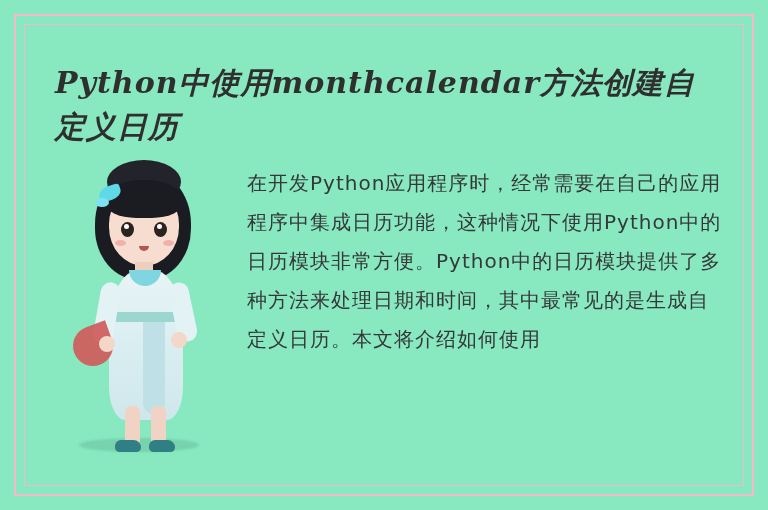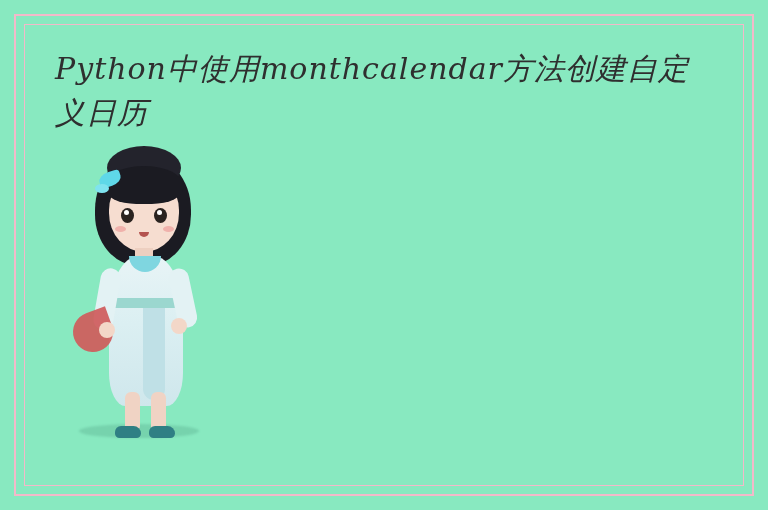--- a/index.html
+++ b/index.html
@@ -31,26 +31,26 @@
     box-sizing: border-box;
     width: 100%;
     height: 100%;
     border: 1px solid #f3b9c9;
     padding: 16px 20px 10px 20px;
     position: relative;
   }
   .title {
     font-family: "DejaVu Serif", serif;
     font-style: italic;
-    font-weight: normal;
+    font-weight: bold;
     font-size: 30px;
     line-height: 1.45;
     color: #2f2f2f;
     letter-spacing: 1px;
-    margin: 6px 0 10px 10px;
+    margin: 20px 0 10px 10px;
     max-width: 640px;
   }
   .content {
     display: flex;
     flex-direction: row;
     align-items: flex-start;
     margin-top: 4px;
   }
   .figure {
     position: relative;
@@ -325,17 +325,18 @@
           <div class="arm-right"></div>
           <div class="fan"></div>
           <div class="hand-left"></div>
           <div class="hand-right"></div>
           <div class="leg left"></div>
           <div class="leg right"></div>
           <div class="shoe left"></div>
           <div class="shoe right"></div>
         </div>
 
+        <div class="body-text">在开发Python应用程序时，经常需要在自己的应用程序中集成日历功能，这种情况下使用Python中的日历模块非常方便。Python中的日历模块提供了多种方法来处理日期和时间，其中最常见的是生成自定义日历。本文将介绍如何使用</div>
 
       </div>
     </div>
   </div>
 </div>
 
 </body></html>

